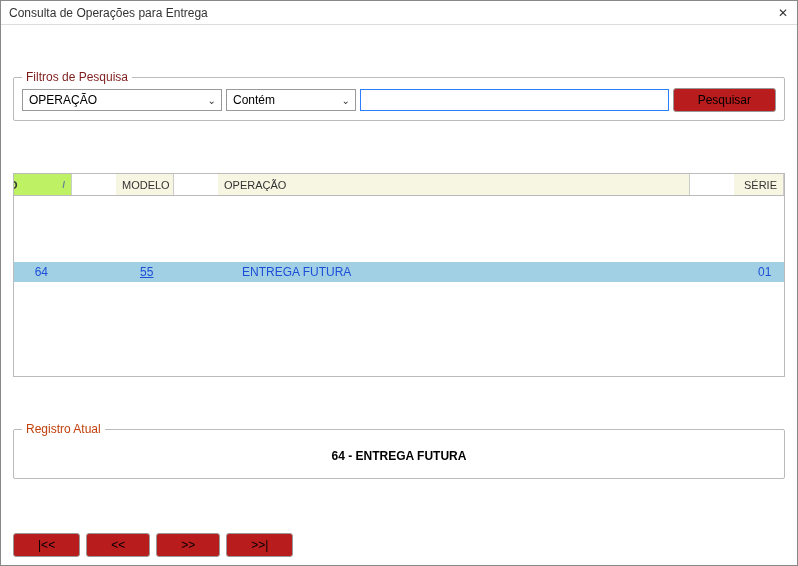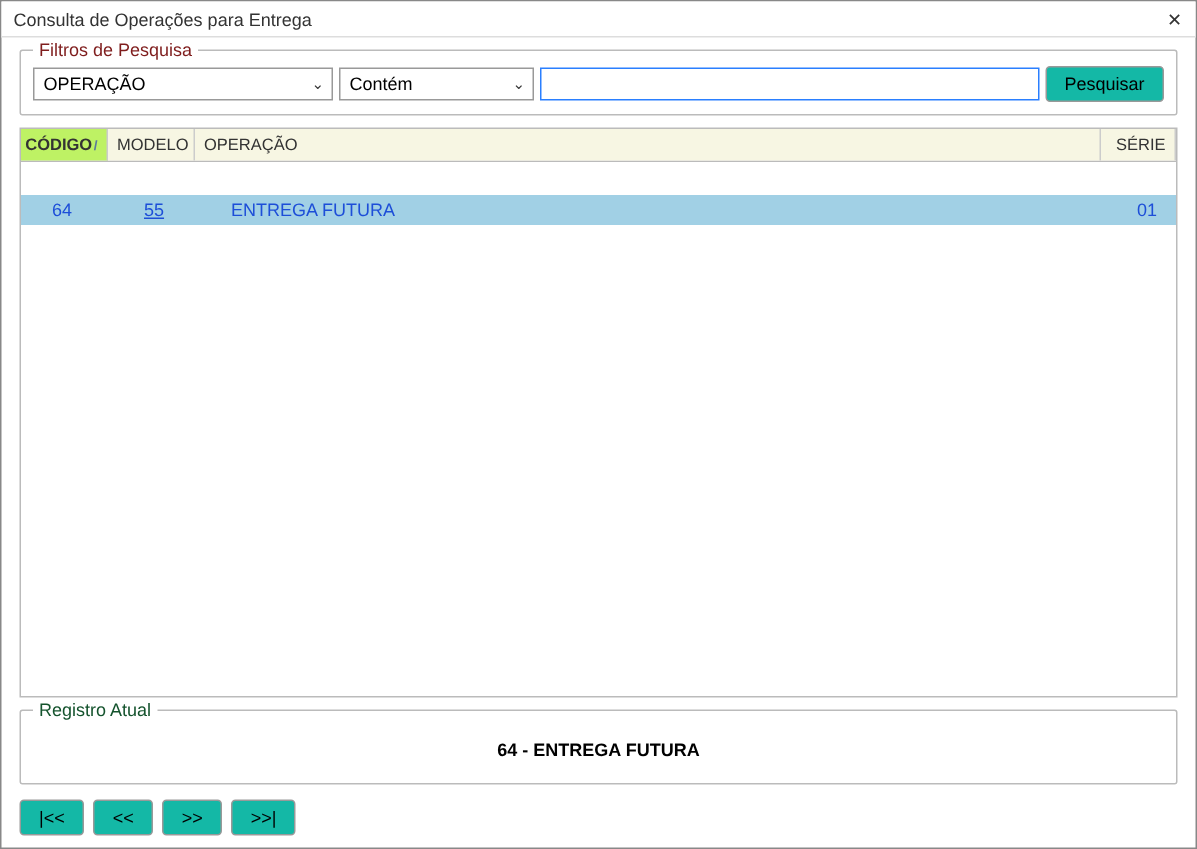--- a/index.html
+++ b/index.html
@@ -1,18 +1,19 @@
 <!DOCTYPE html>
 <html><head>
   <meta charset="utf-8">
   <style>
     * {
       box-sizing: border-box;
       margin: 0;
       padding: 0;
+      gap: 44px;
     }
     body {
       font-family: Tahoma, Arial, sans-serif;
       font-size: 12px;
       background: #fff;
       width: 798px;
       height: 566px;
       overflow: hidden;
     }
     .window {
@@ -106,23 +107,23 @@
     .text-input {
       flex: 1;
       height: 22px;
       border: 1px solid #2a7fff;
       padding: 2px 6px;
       font-size: 12px;
       outline: none;
     }
     .btn {
       border: 1px solid #999;
-      background: #14b8a6;
+      background: #b91c1c;
       height: 24px;
-      padding: 0 12px;
+      padding: 0 24px;
       font-size: 12px;
       cursor: pointer;
       border-radius: 3px;
       display: inline-flex;
       align-items: center;
       justify-content: center;
       min-width: 30px;
     }
     .grid-container {
       border: 1px solid #bbb;
@@ -217,21 +218,21 @@
       display: flex;
       align-items: center;
       justify-content: center;
     }
     .registro-legend {
       position: absolute;
       top: -8px;
       left: 8px;
       background: #fff;
       padding: 0 4px;
-      color: #14532d;
+      color: #c2410c;
       font-size: 12px;
     }
     .registro-text {
       font-weight: bold;
       font-size: 12px;
     }
     .bottom-bar {
       display: flex;
       justify-content: space-between;
       align-items: center;

